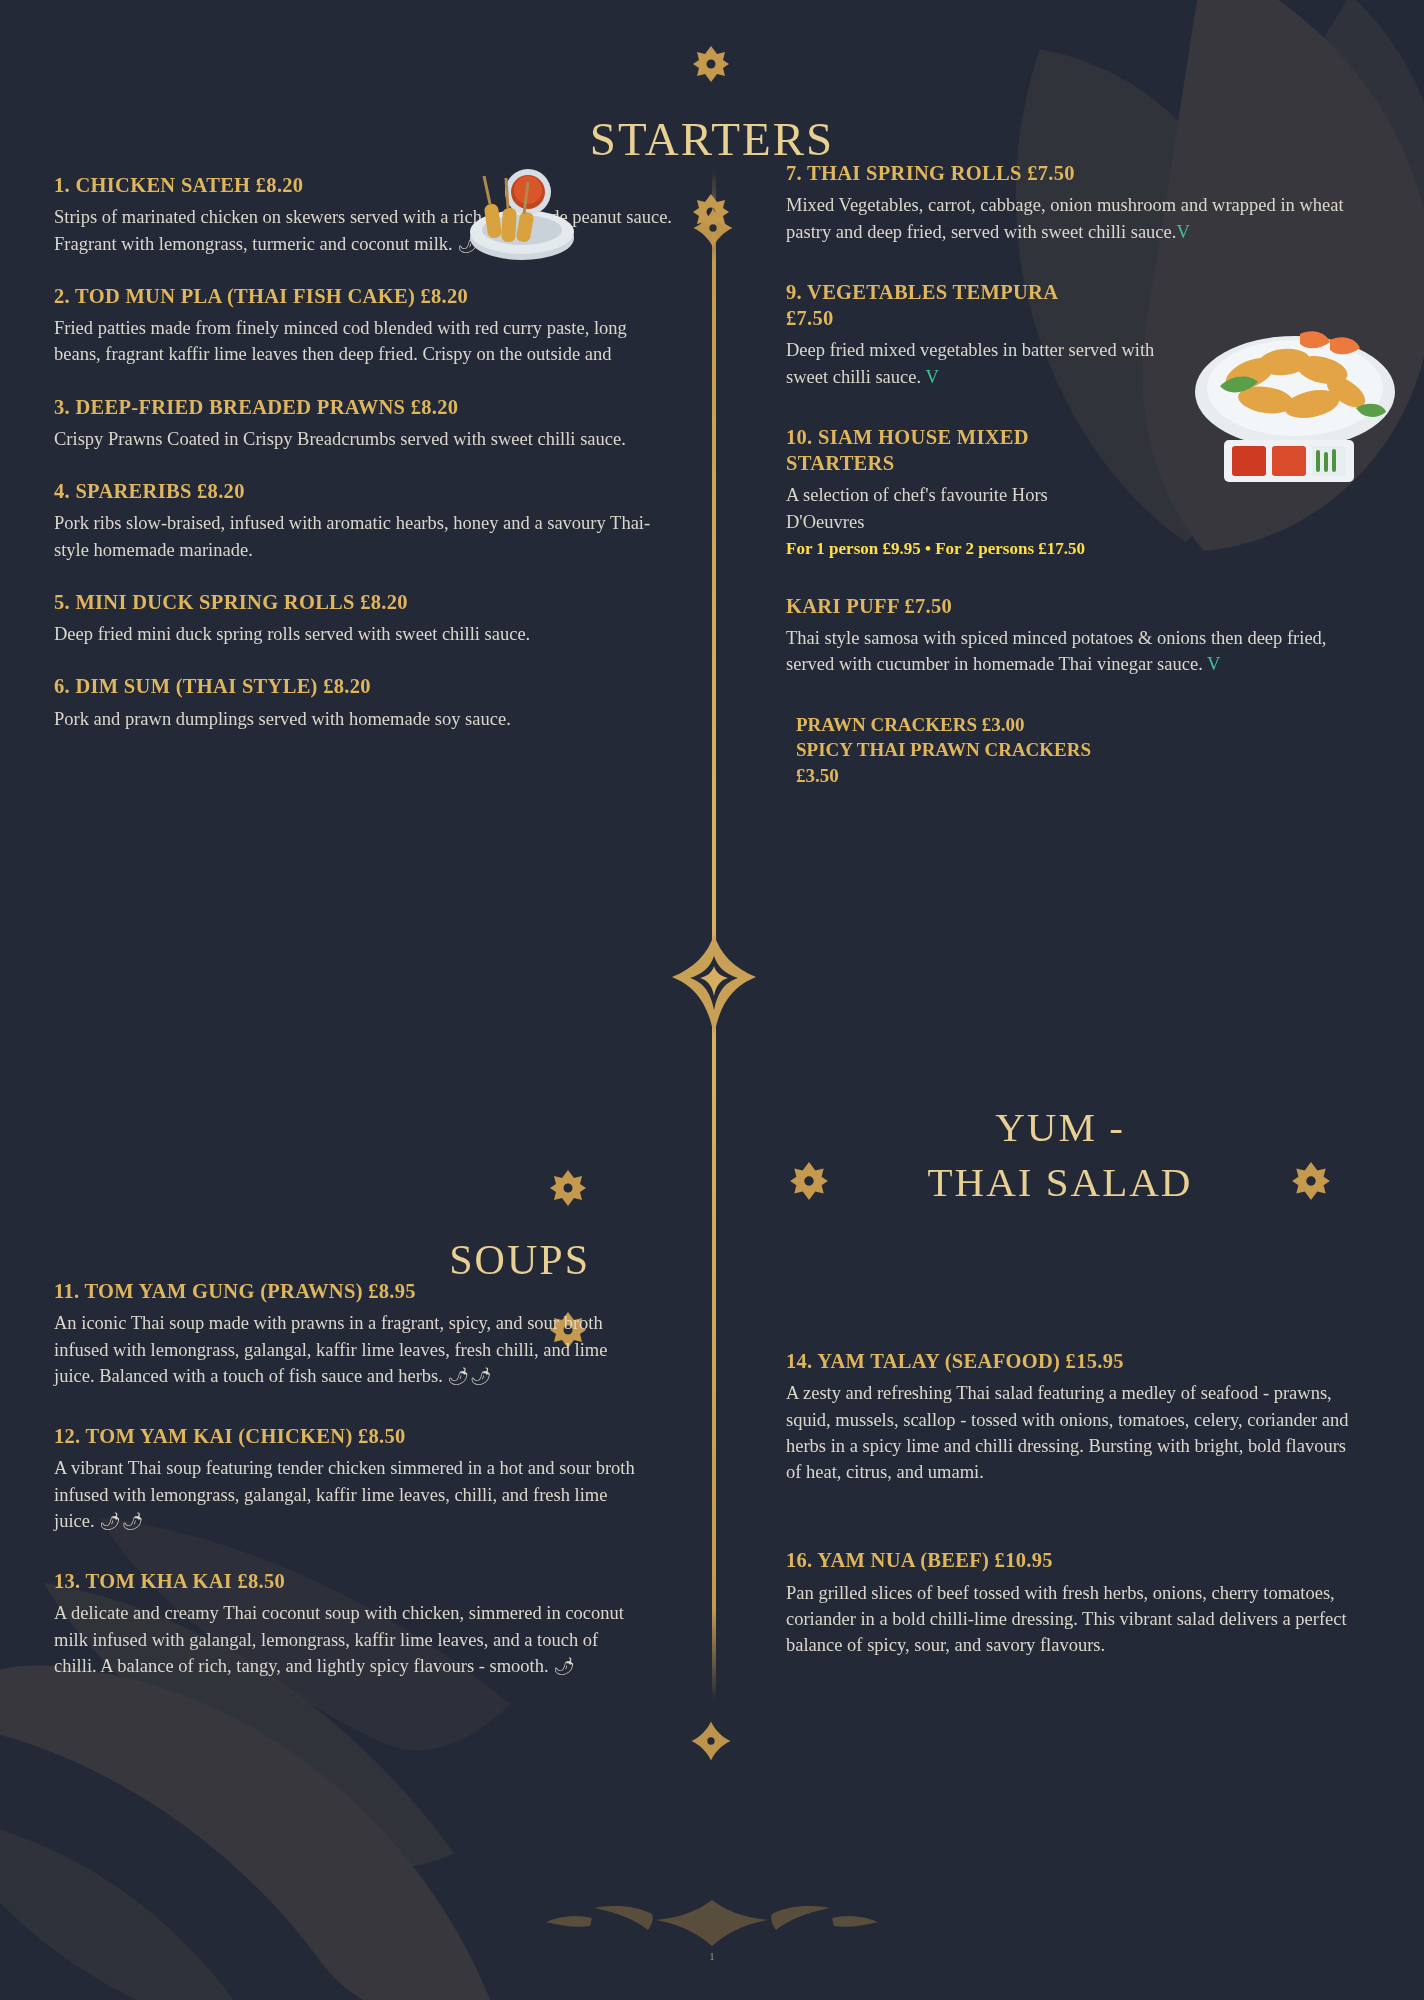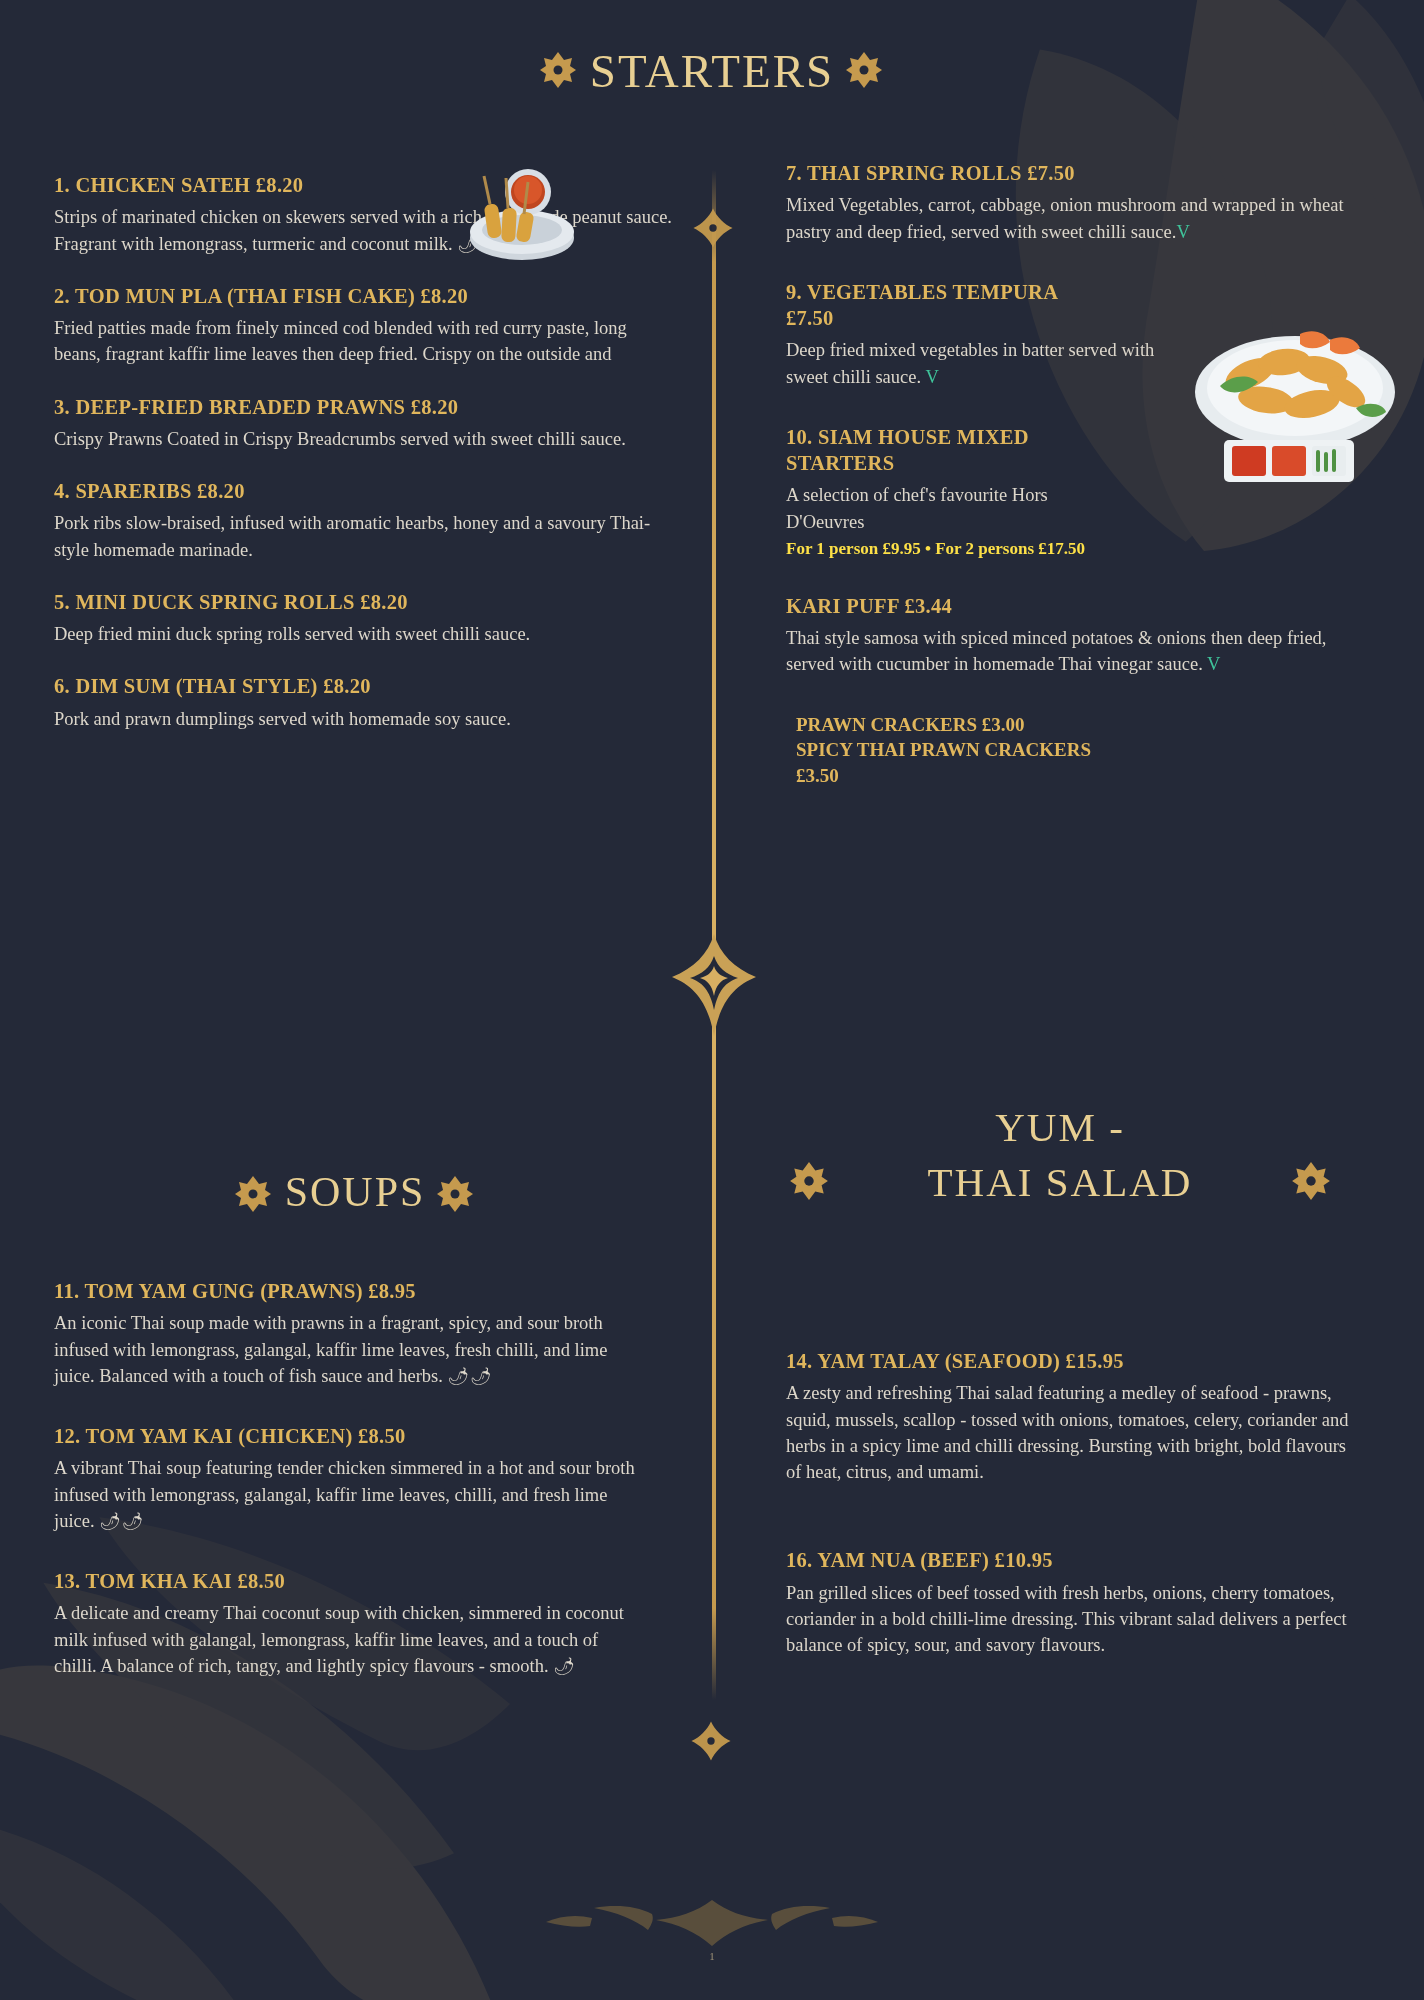--- a/index.html
+++ b/index.html
@@ -34,21 +34,22 @@
   .page {
     position: absolute;
     inset: 0;
   }
 
   
   .title-row {
     display: flex;
     align-items: center;
     justify-content: center;
-    gap: 10px;
+    gap: 26px;
+    flex-direction: column;
   }
   .title-text {
     font-family: "Liberation Serif", serif;
     color: #e8cf92;
     letter-spacing: 2px;
     font-weight: 400;
   }
   .starters-title {
     position: absolute;
     top: 44px;
@@ -324,21 +325,21 @@
       <p class="item-desc" style="width:390px;"><span>Deep fried mixed vegetables in batter served with sweet chilli sauce.</span> <span class="veg">V</span></p>
     </div>
 
     <div class="item" style="margin-bottom:34px;">
       <p class="item-head" style="width:330px;">10. SIAM HOUSE MIXED STARTERS</p>
       <p class="item-desc" style="width:330px;">A selection of chef's favourite Hors D'Oeuvres</p>
       <p class="item-note">For 1 person £9.95 • For 2 persons £17.50</p>
     </div>
 
     <div class="item">
-      <p class="item-head">KARI PUFF £3.44</p>
+      <p class="item-head">KARI PUFF £7.50</p>
       <p class="item-desc" style="width:660px;">Thai style samosa with spiced minced potatoes &amp; onions then deep fried,</p>
       <p class="item-desc"><span>served with cucumber in homemade Thai vinegar sauce.</span> <span class="veg">V</span></p>
     </div>
 
     <div class="crackers">
       <div>PRAWN CRACKERS £3.00</div>
       <div>SPICY THAI PRAWN CRACKERS</div>
       <div>£3.50</div>
     </div>
   </div>

